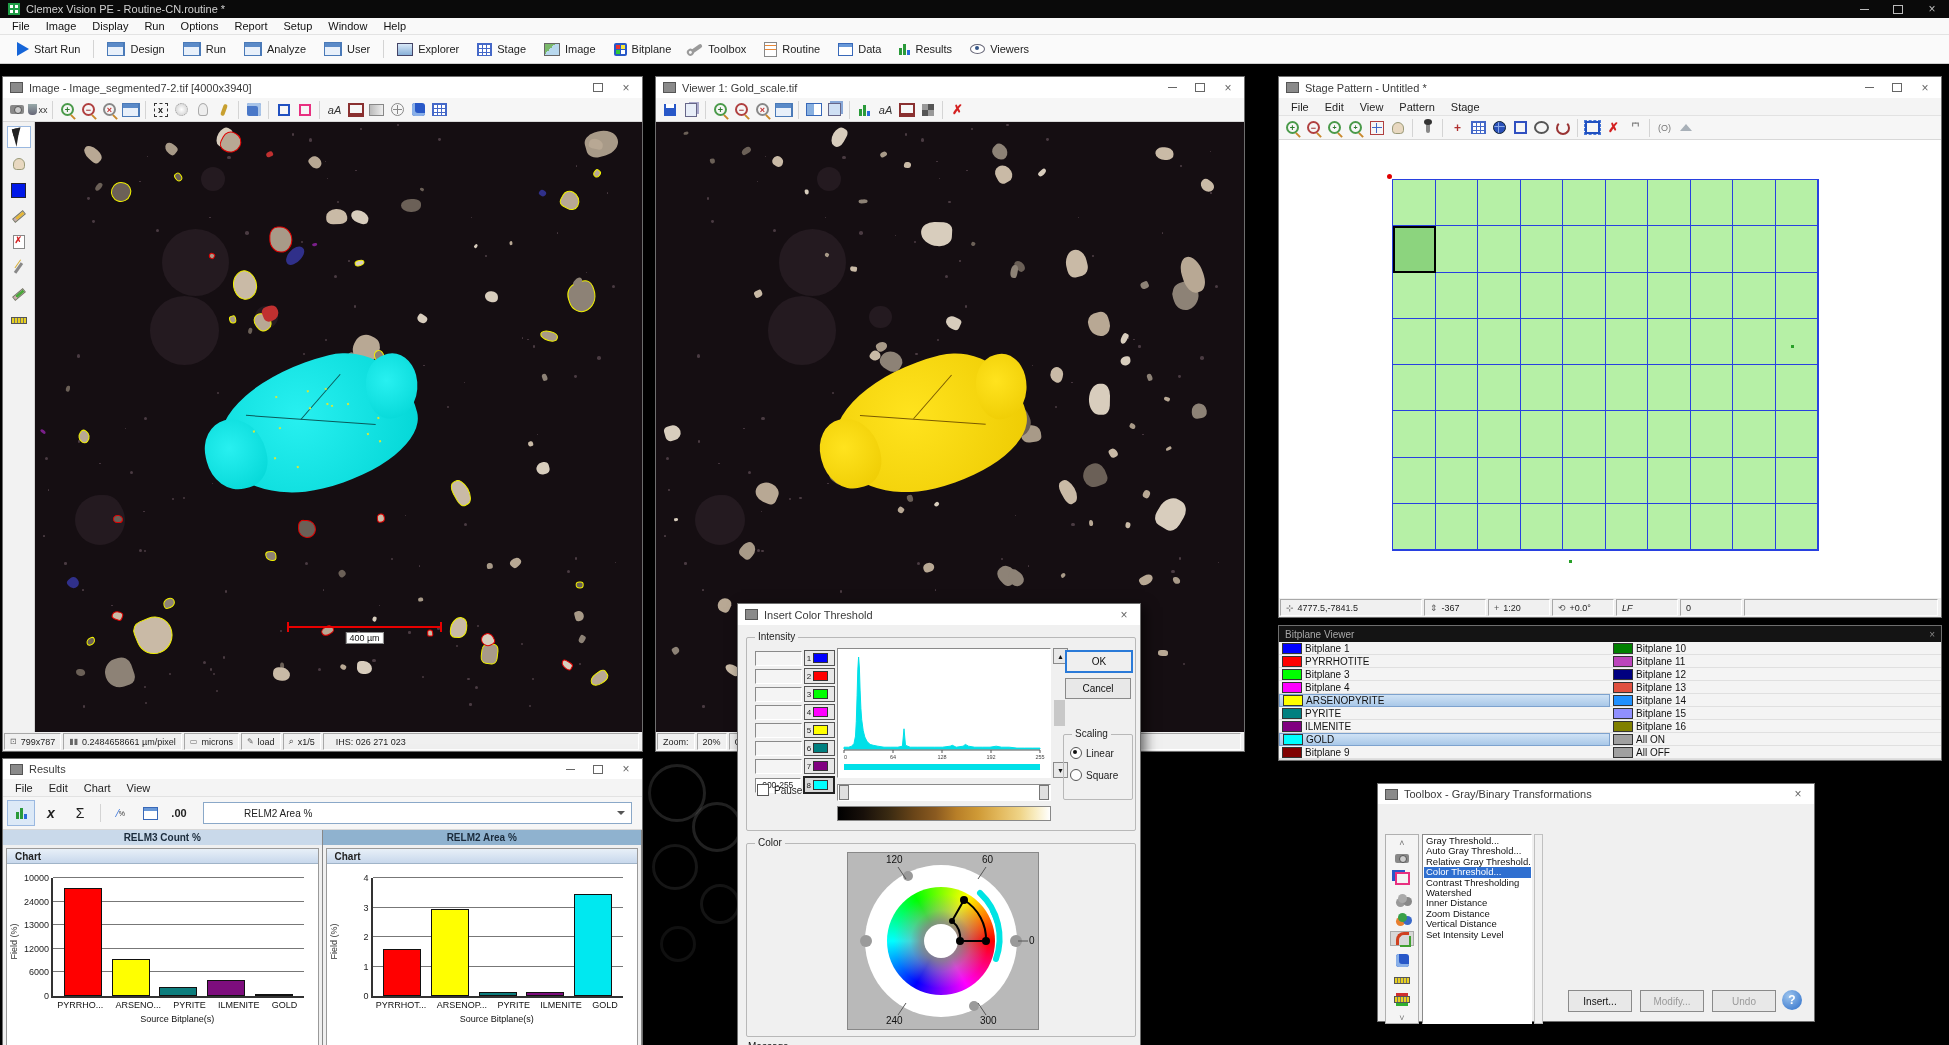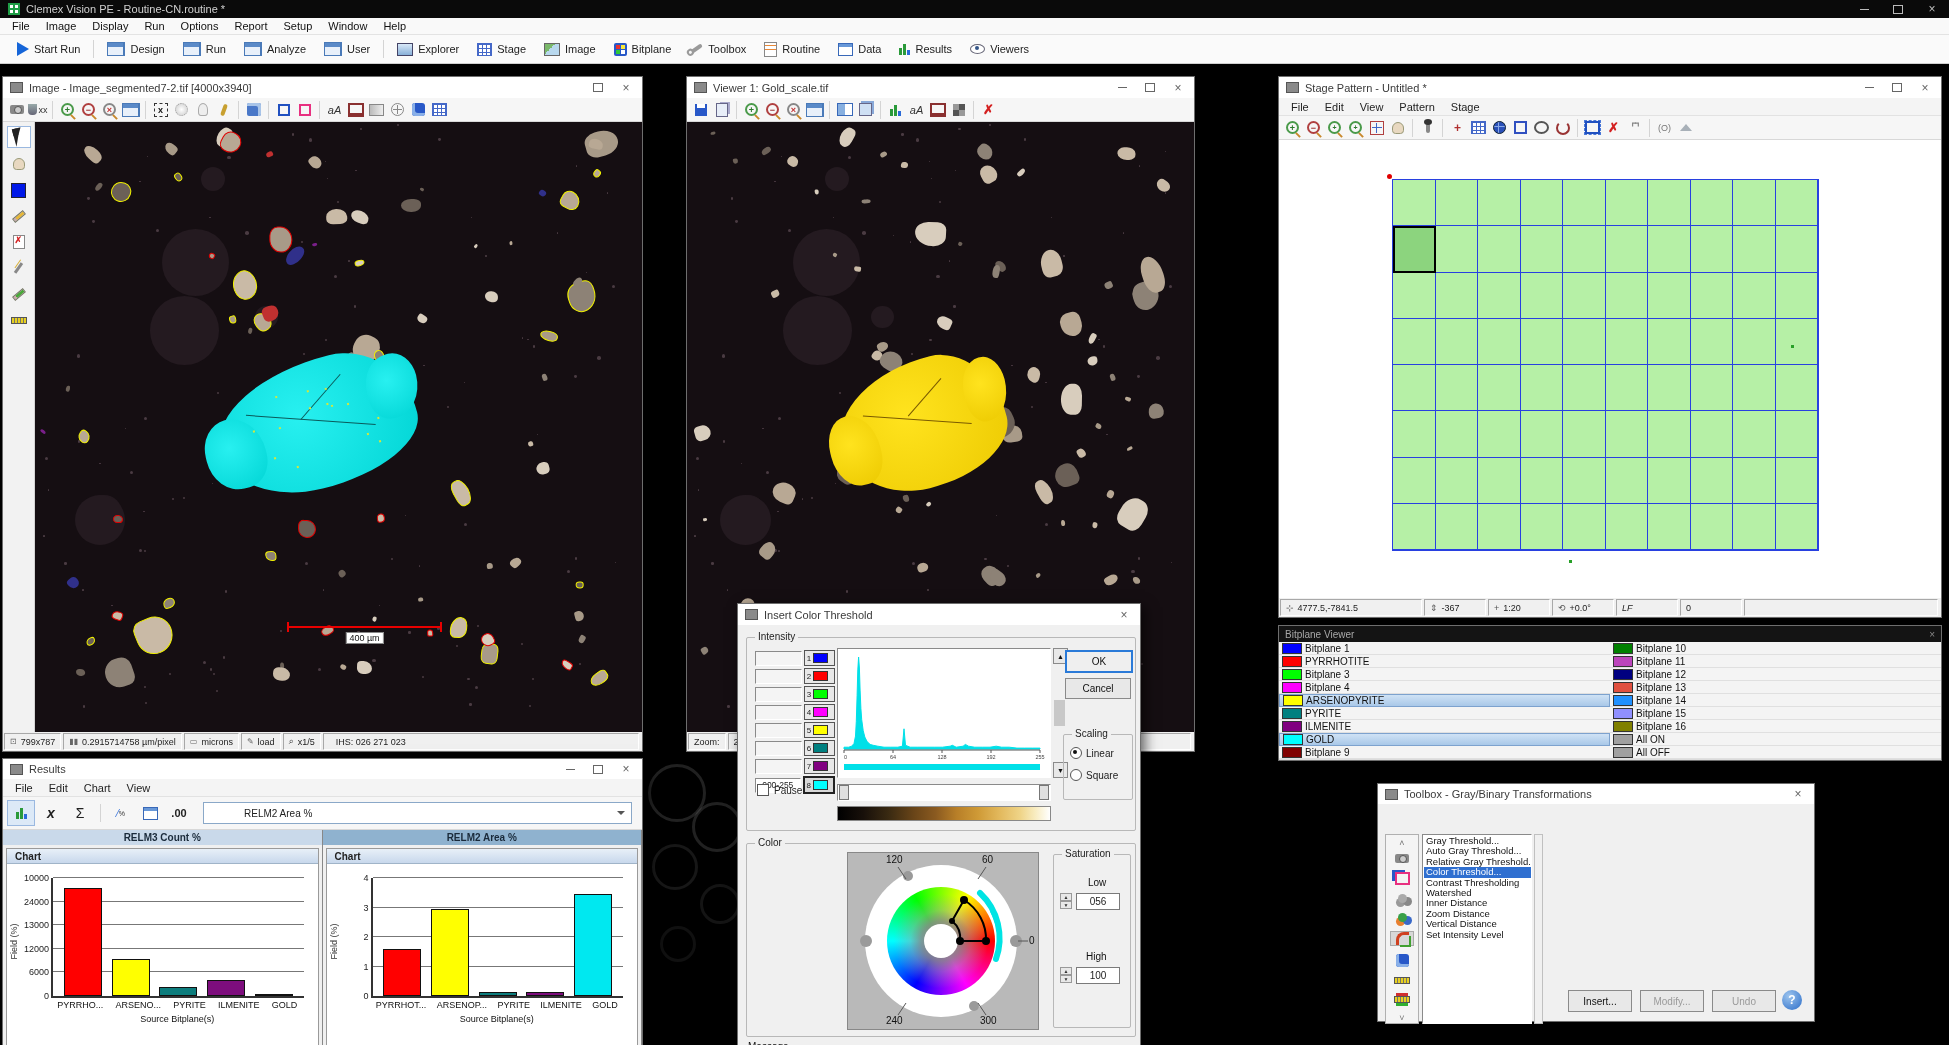--- a/index.html
+++ b/index.html
@@ -703,41 +703,41 @@
             </div>
           </div>
       </div>
       <div class="statusbar" id="img-status">
           <div class="scell">
             <span style="color: rgb(102, 102, 102); font-size: 8px;">⊡</span>
             <span>799x787</span>
           </div>
           <div class="scell">
             <span style="color: rgb(102, 102, 102); font-size: 8px;">▮▮</span>
-            <span>0.2915714758 µm/pixel</span>
+            <span>0.2484658661 µm/pixel</span>
           </div>
           <div class="scell">
             <span style="color: rgb(102, 102, 102); font-size: 8px;">▭</span>
             <span>microns</span>
           </div>
           <div class="scell">
             <span style="color: rgb(102, 102, 102); font-size: 8px;">✎</span>
             <span>load</span>
           </div>
           <div class="scell">
             <span>⌕</span>
             <span>x1/5</span>
           </div>
           <div class="scell" style="flex: 1 1 0%; justify-content: flex-start; padding-left: 12px;">
             <span>IHS: 026 271 023</span>
           </div>
         </div>
     </div>
 
-    <div class="win" id="win-viewer" style="left:686px;top:12px;width:509px;height:676px">
+    <div class="win" id="win-viewer" style="left:655px;top:12px;width:590px;height:676px">
       <div class="wtitle">
         <div class="wicon"></div>
         <span>Viewer 1: Gold_scale.tif</span>
         <div class="wctrl">
           <div class="wbtn">
               <div class="minbar"></div>
             </div>
           <div class="wbtn">
               <div class="maxbox"></div>
             </div>
@@ -1621,35 +1621,20 @@
               <circle cx="60" cy="23" r="5" fill="#9a9a9a"></circle>
                 <circle cx="126" cy="153" r="5" fill="#9a9a9a"></circle>
               <line x1="50" y1="14" x2="58" y2="26" stroke="#555" stroke-width="1"></line>
               <line x1="138" y1="14" x2="130" y2="26" stroke="#555" stroke-width="1"></line>
               <line x1="50" y1="162" x2="58" y2="150" stroke="#555" stroke-width="1"></line>
               <line x1="138" y1="162" x2="130" y2="150" stroke="#555" stroke-width="1"></line>
               <line x1="170" y1="88" x2="180" y2="88" stroke="#555" stroke-width="1"></line>
             </svg>
           </div>
 
-          <div class="group" style="left:306px;top:10px;width:76px;height:172px">
-            <div class="grouplab">Saturation</div>
-            <div class="dlabel" style="left:34px;top:22px">Low</div>
-            <div class="spinner" style="left:6px;top:38px">
-                <div>▲</div>
-                <div>▼</div>
-              </div>
-            <div class="dfield" style="left:22px;top:38px;width:42px;height:15px">056</div>
-            <div class="dlabel" style="left:32px;top:96px">High</div>
-            <div class="spinner" style="left:6px;top:112px">
-                <div>▲</div>
-                <div>▼</div>
-              </div>
-            <div class="dfield" style="left:22px;top:112px;width:42px;height:15px">100</div>
-          </div>
         </div>
 
         <div class="dlabel" style="left:10px;top:416px">Message</div>
 
       </div>
     </div>
 
     <div class="win" id="win-toolbox" style="left:1377px;top:719px;width:438px;height:239px;z-index:20">
       <div class="wtitle" style="height:20px">
         <div class="wicon"></div>

